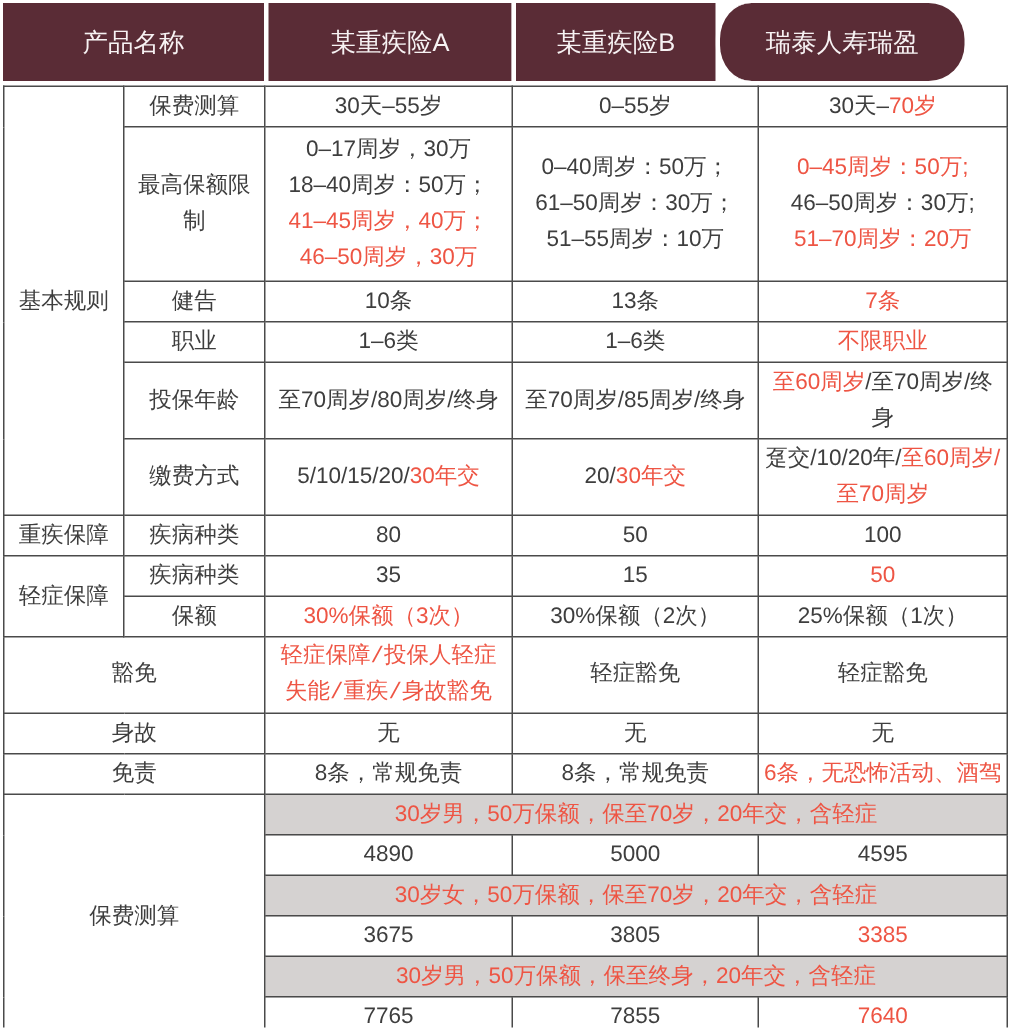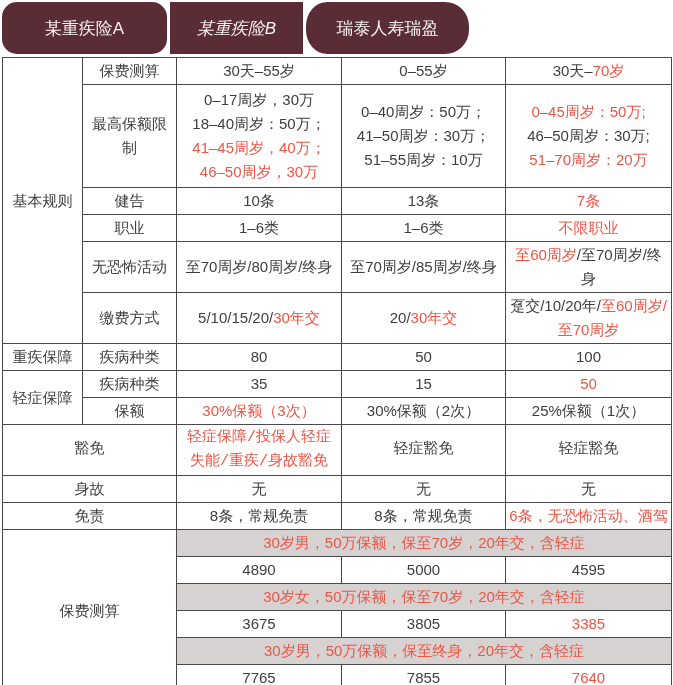--- a/index.html
+++ b/index.html
@@ -21,22 +21,22 @@
   .hcell{
     box-sizing:border-box;
     background:var(--header-bg);
     color:#f7f2f3;
     font-size:17px;
     display:flex;align-items:center;justify-content:center;
     height:52px;
   }
   .hcell + .hcell{border-left:3px solid #ffffff;}
   .hc0{width:174px;}
-  .hc1{width:165px;border-radius:15px;}
-  .hc2{width:136px;font-style:italic;}
+  .hc1{width:165px;}
+  .hc2{width:136px;}
   .hc3{width:166px;border-radius:24px;}
   
   table{
     width:669px;
     border-collapse:collapse;
     table-layout:fixed;
     margin-top:3px;
   }
   td{
     box-sizing:border-box;
@@ -68,20 +68,21 @@
     color:var(--accent);
   }
   .line{display:block;}
 </style>
 </head>
 <body>
 
 <div class="wrap">
 
   <div class="header">
+    <div class="hcell hc0">产品名称</div>
     <div class="hcell hc1">某重疾险A</div>
     <div class="hcell hc2">某重疾险B</div>
     <div class="hcell hc3">瑞泰人寿瑞盈</div>
   </div>
 
   <table>
     <colgroup>
       <col class="c-group">
         <col class="c-sub">
         <col class="c-a">
@@ -103,21 +104,21 @@
     <tr class="rh-cap">
       <td>最高保额限制</td>
       <td>
             <div class="line"><span>0–17周岁，30万</span></div>
             <div class="line"><span>18–40周岁：50万；</span></div>
             <div class="line"><span class="red">41–45周岁，40万；</span></div>
             <div class="line"><span class="red">46–50周岁，30万</span></div>
           </td>
       <td>
             <div class="line"><span>0–40周岁：50万；</span></div>
-            <div class="line"><span>41–50周岁：30万；</span></div>
+            <div class="line"><span>61–50周岁：30万；</span></div>
             <div class="line"><span>51–55周岁：10万</span></div>
           </td>
       <td>
             <div class="line"><span class="red">0–45周岁：50万;</span></div>
             <div class="line"><span>46–50周岁：30万;</span></div>
             <div class="line"><span class="red">51–70周岁：20万</span></div>
           </td>
     </tr>
 
     <tr class="rh-sm">
@@ -128,21 +129,21 @@
     </tr>
 
     <tr class="rh-sm">
       <td>职业</td>
       <td>1–6类</td>
       <td>1–6类</td>
       <td class="red">不限职业</td>
     </tr>
 
     <tr class="rh-period">
-      <td>无恐怖活动</td>
+      <td>投保年龄</td>
       <td>至70周岁/80周岁/终身</td>
       <td>至70周岁/85周岁/终身</td>
       <td>
             <div class="line"><span class="red">至60周岁</span><span>/至70周岁/终身</span></div>
           </td>
     </tr>
 
     <tr class="rh-pay">
       <td>缴费方式</td>
       <td>

